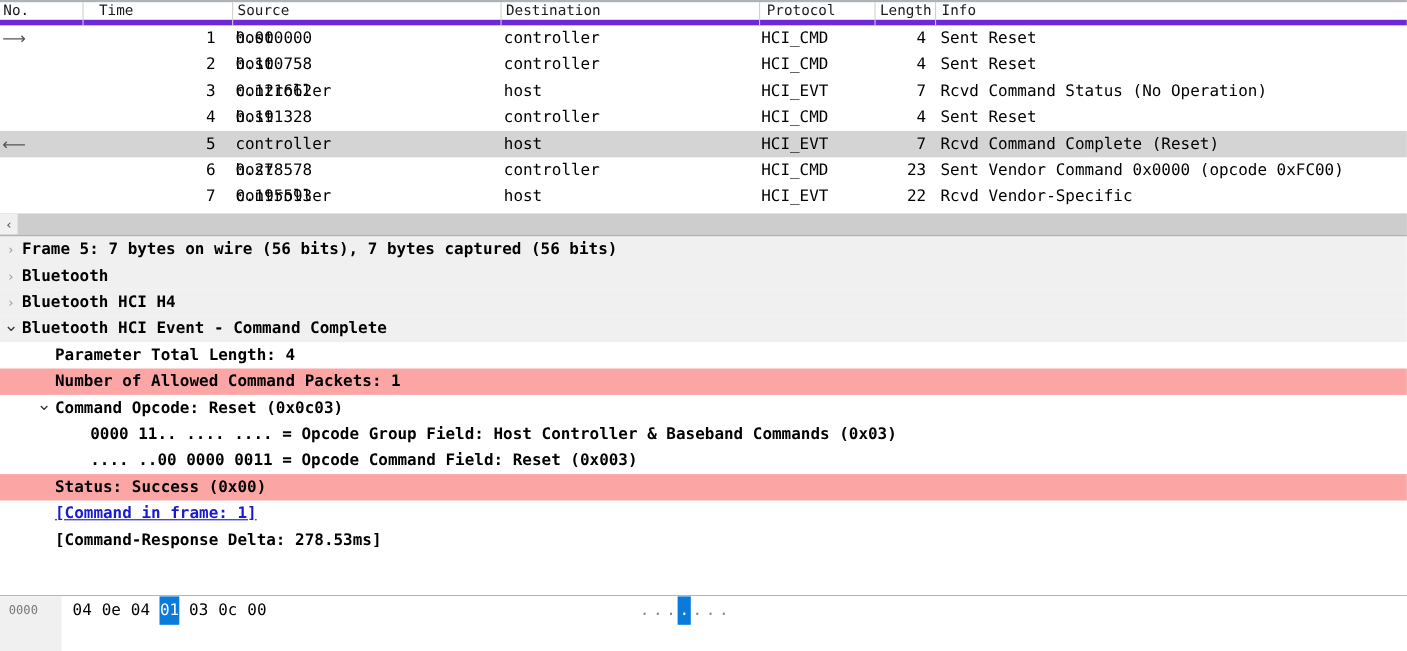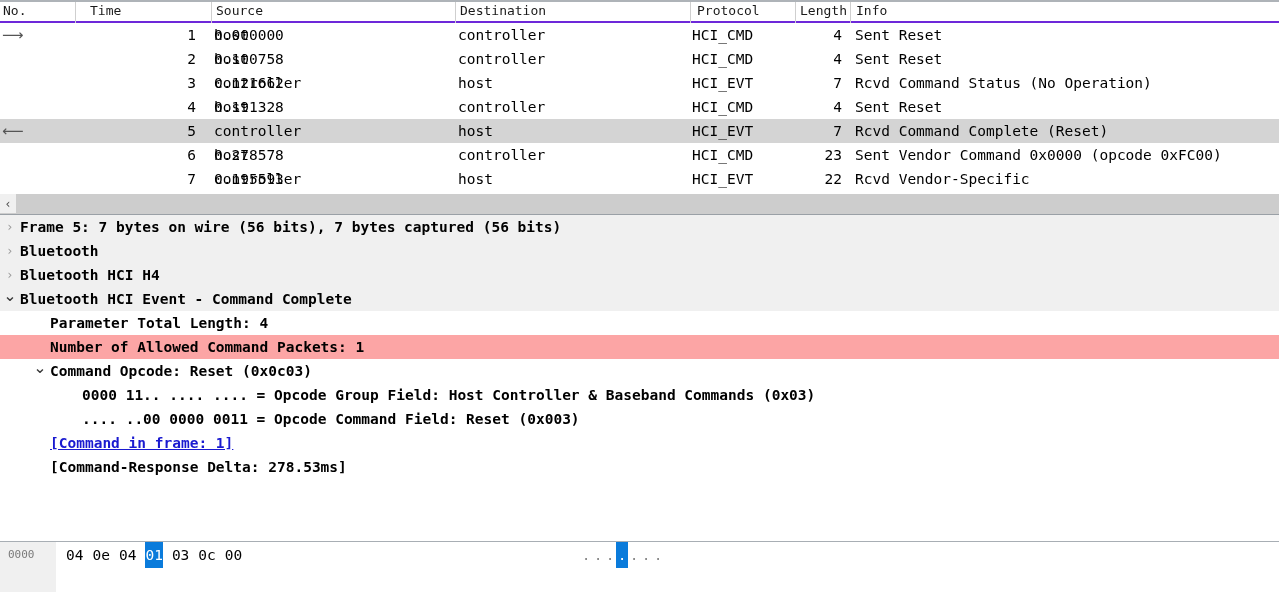--- a/index.html
+++ b/index.html
@@ -28,21 +28,21 @@
     left: 0; top: 0;
     width: 1279px;
     height: 194px;
     background: #ffffff;
     overflow: hidden;
   }
   .pl-header {
     position: relative;
     height: 23px;
     background: #ffffff;
-    border-bottom: 2px solid #6d28d9;
+    border-bottom: 5px solid #6d28d9;
     box-sizing: border-box;
   }
   .pl-header::before {
     content: "";
     position: absolute;
     left: 0; top: 0; right: 0;
     height: 2px;
     background: #aeb3b8;
   }
   .pl-header .hcell {
@@ -361,20 +361,23 @@
       <div class="dt-row">
         <div class="dt-chev open" style="left: 32px; font-size: 16px; line-height: 18px;">⌄</div>
         <div class="dt-text" style="left: 50px;">Command Opcode: Reset (0x0c03)</div>
       </div>
       <div class="dt-row">
         <div class="dt-text" style="left: 82px;">0000 11.. .... .... = Opcode Group Field: Host Controller &amp; Baseband Commands (0x03)</div>
       </div>
       <div class="dt-row">
         <div class="dt-text" style="left: 82px;">.... ..00 0000 0011 = Opcode Command Field: Reset (0x003)</div>
       </div>
+      <div class="dt-row bg-blue">
+        <div class="dt-text" style="left: 50px;">Status: Success (0x00)</div>
+      </div>
       <div class="dt-row">
         <div class="dt-text dt-link" style="left: 50px;">[Command in frame: 1]</div>
       </div>
       <div class="dt-row">
         <div class="dt-text" style="left: 50px;">[Command-Response Delta: 278.53ms]</div>
       </div>
     </div>
 
   <div class="hex-sep"></div>
   <div class="hex-pane">

